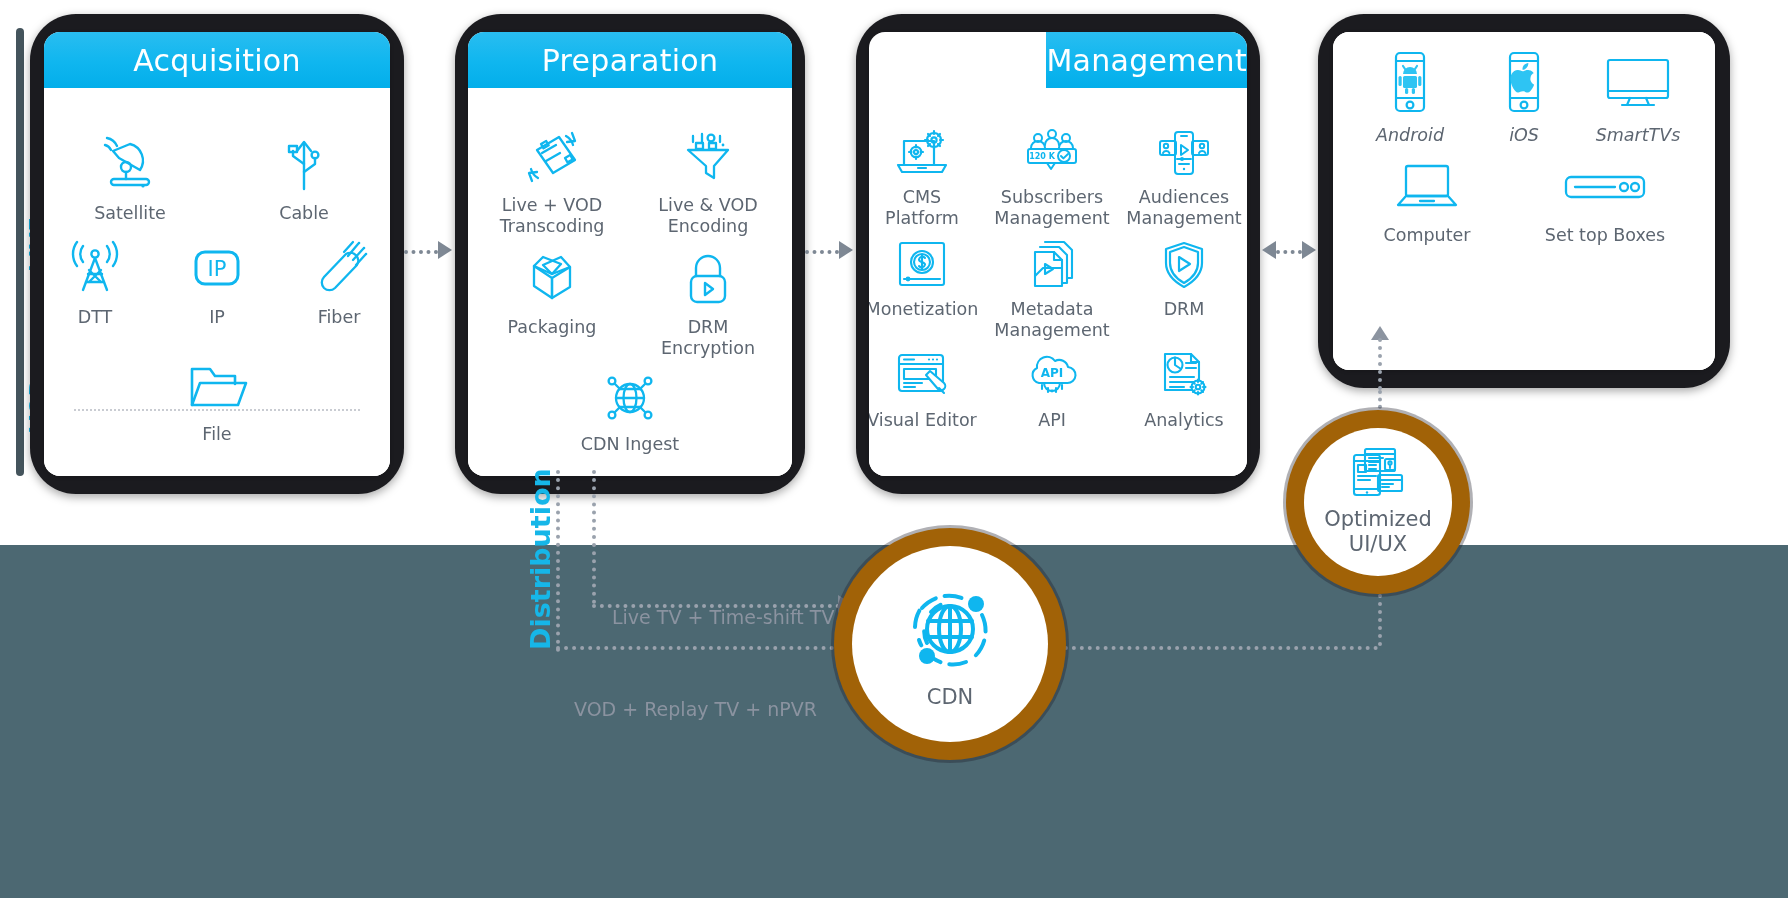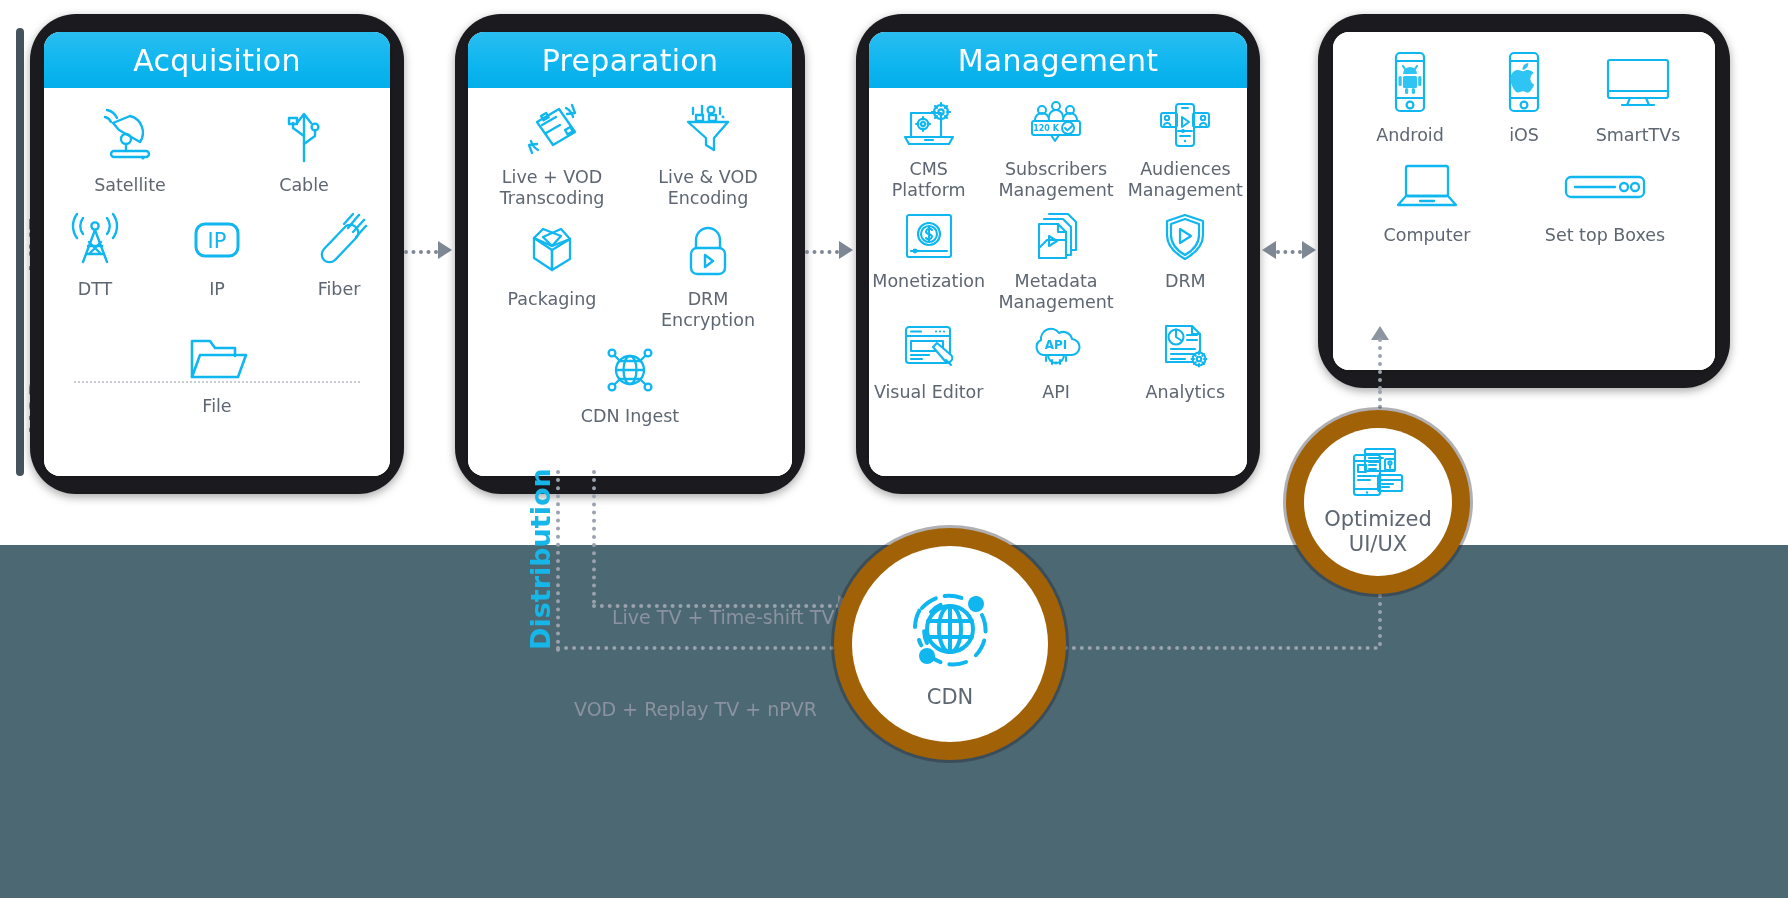--- a/index.html
+++ b/index.html
@@ -25,20 +25,21 @@
     border-radius:46px;
     box-shadow:0 3px 10px rgba(0,0,0,.35);
   }
   .panel{
     position:absolute;
     background:#ffffff;
     border-radius:16px;
     overflow:hidden;
     display:flex;flex-direction:column;
     box-shadow:0 1px 4px rgba(0,0,0,.18);
+    gap:28px;
   }
   .panel-head{
     height:56px;
     background:linear-gradient(180deg,#29bdf0 0%,#0fb6ef 55%,#03aeea 100%);
     color:#fff;
     display:flex;align-items:center;justify-content:center;
     font-size:30px;font-weight:400;letter-spacing:.3px;
   }
   .panel-body{flex:1;background:#fff;position:relative;}
 
@@ -307,21 +308,21 @@
         </div>
       </div>
 
     </div>
   </div>
 
   <div class="conn" style="left:805px;top:250px;width:34px;"></div>
   <div class="arrow-r" style="left:839px;top:241px;"></div>
 
   <div class="pillar" style="left:856px;top:14px;width:404px;height:480px;"></div>
-  <div class="panel" style="left:869px;top:32px;width:378px;height:444px;">
+  <div class="panel" style="left:869px;top:32px;width:378px;height:444px;align-items:flex-end;">
     <div class="panel-head">Management</div>
     <div class="panel-body">
 
       <div class="row" style="gap:4px;margin-top:12px;">
         <div class="item" style="width:122px;">
           <span class="ic">
             <svg width="58" height="50" viewBox="0 0 58 50" fill="none" stroke="#0fb6ef" stroke-width="2.2" stroke-linejoin="round" stroke-linecap="round">
               <path d="M11 13 h30 v24 H11 Z"></path>
               <path d="M5 37 h48 l-4 7 H9 Z"></path>
                 <path d="M25 40 h8"></path>
@@ -470,21 +471,21 @@
   </div>
 
   <div class="arrow-l" style="left:1262px;top:241px;"></div>
   <div class="conn" style="left:1276px;top:250px;width:26px;"></div>
   <div class="arrow-r" style="left:1302px;top:241px;"></div>
 
   <div class="pillar" style="left:1318px;top:14px;width:412px;height:374px;"></div>
   <div class="panel" style="left:1333px;top:32px;width:382px;height:338px;">
     <div class="panel-body">
 
-      <div class="row" style="gap:10px;margin-top:18px;">
+      <div class="row" style="gap:10px;margin-top:18px;font-style:italic;">
         <div class="item" style="width:112px;">
           <span class="ic">
             <svg width="46" height="66" viewBox="0 0 46 66" fill="none" stroke="#0fb6ef" stroke-width="2.2" stroke-linejoin="round" stroke-linecap="round">
               <rect x="9" y="3" width="28" height="58" rx="4"></rect>
               <path d="M9 11 h28 M9 48 h28"></path>
               <circle cx="23" cy="55" r="3.4"></circle>
               <g fill="#2ec4f3" stroke="none">
                 <path d="M16 24 a7 7 0 0 1 14 0 Z"></path>
                 <rect x="16" y="26" width="14" height="12" rx="1.5"></rect>
                 <rect x="11.5" y="26" width="3.2" height="10" rx="1.6"></rect>

